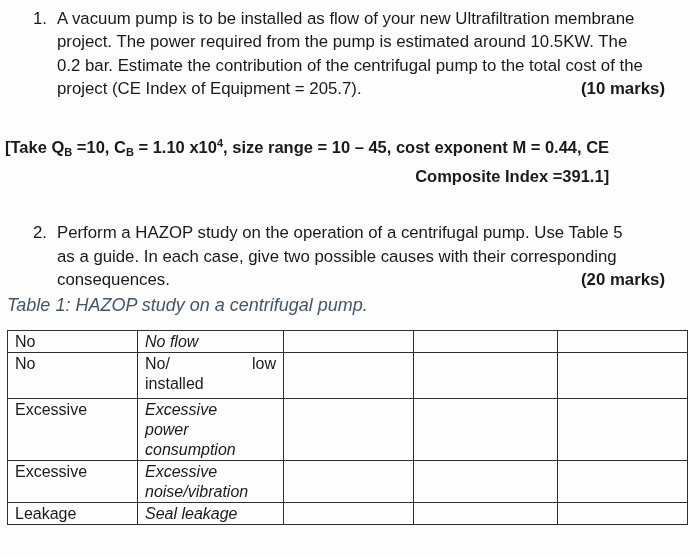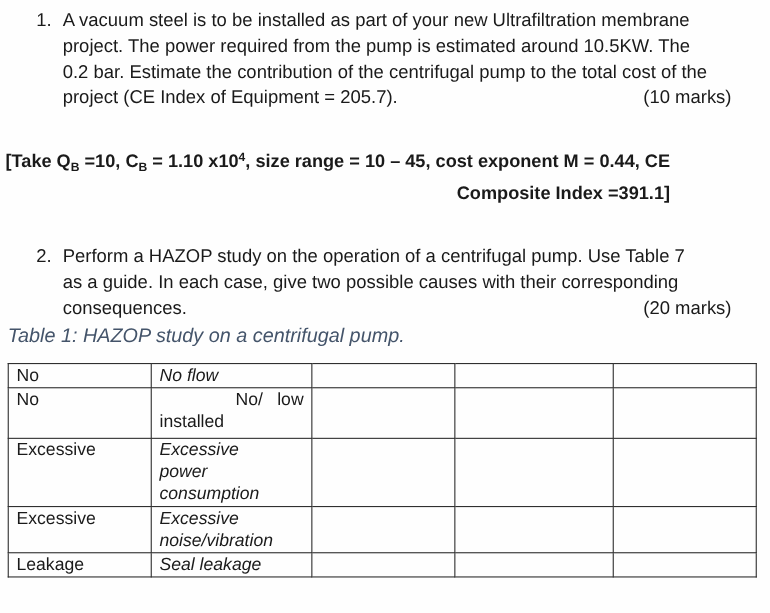--- a/index.html
+++ b/index.html
@@ -17,21 +17,21 @@
   .qitem { position: absolute; display: flex; font-size: 16.8px; }
   .qnum  { width: 24px; flex: 0 0 24px; }
   .qbody { width: 636px; }
   #q1 { top: 7px; left: 33px; }
   #q1 .pline { line-height: 23.3px; }
   #q2 { top: 221px; left: 33px; }
   #q2 .pline { line-height: 23.5px; }
   #q1 .qnum, #q2 .qnum { line-height: 23.3px; }
   .pline { white-space: nowrap; }
   .marks-line { display: flex; justify-content: space-between; padding-right: 28px; }
-  .marks { font-weight: normal; }
+  .marks { font-weight: bold; }
 
   
   #given {
     position: absolute; top: 131px; left: 5px;
     font-weight: bold; font-size: 16.5px; line-height: 24px; text-align: right;
   }
   #given .sub { font-size: 11px; vertical-align: -3px; font-weight: bold; }
   #given .sup { font-size: 11px; vertical-align: 6px; font-weight: bold; }
 
   
@@ -50,55 +50,55 @@
   }
   #hazop th, #hazop td {
     border: 1.5px solid #2f2f2f;
     vertical-align: top;
     text-align: left;
     padding: 1px 7px 0 7px;
     overflow: hidden;
   }
   #hazop th { font-weight: bold; }
   .multiline { white-space: pre-line; font-style: italic; }
-  .jline { display: flex; justify-content: flex-end; gap: 13px; }
+  .jline { display: flex; justify-content: space-between; gap: 13px; }
   tr.h-head { height: 22px; }
   tr.h-1 { height: 22px; }
   tr.h-2 { height: 46px; }
   tr.h-3 { height: 58px; }
   tr.h-4 { height: 42px; }
   tr.h-5 { height: 21px; }
 </style>
 </head>
 <body>
 
 <div class="page">
 
   <div class="qitem" id="q1">
     <div class="qnum">1.</div>
     <div class="qbody">
-      <div class="pline">A vacuum steel is to be installed as part of your new Ultrafiltration membrane</div>
+      <div class="pline">A vacuum pump is to be installed as flow of your new Ultrafiltration membrane</div>
       <div class="pline">project. The power required from the pump is estimated around 10.5KW. The</div>
       <div class="pline">0.2 bar. Estimate the contribution of the centrifugal pump to the total cost of the</div>
       <div class="pline marks-line">
           <span>project (CE Index of Equipment = 205.7).</span>
           <span class="marks">(10 marks)</span>
         </div>
     </div>
   </div>
 
   <div id="given">
     <div class="pline"><span>[Take Q</span><span class="sub">B</span><span> =10, C</span><span class="sub">B</span><span> = 1.10 x10</span><span class="sup">4</span><span>, size range = 10 – 45, cost exponent M = 0.44, CE</span></div>
     <div class="pline">Composite Index =391.1]</div>
   </div>
 
   <div class="qitem" id="q2">
     <div class="qnum">2.</div>
     <div class="qbody">
-      <div class="pline">Perform a HAZOP study on the operation of a centrifugal pump. Use Table 7</div>
+      <div class="pline">Perform a HAZOP study on the operation of a centrifugal pump. Use Table 5</div>
       <div class="pline">as a guide. In each case, give two possible causes with their corresponding</div>
       <div class="pline marks-line">
           <span>consequences.</span>
           <span class="marks">(20 marks)</span>
         </div>
     </div>
   </div>
 
   <div id="caption">Table 1: HAZOP study on a centrifugal pump.</div>
 

